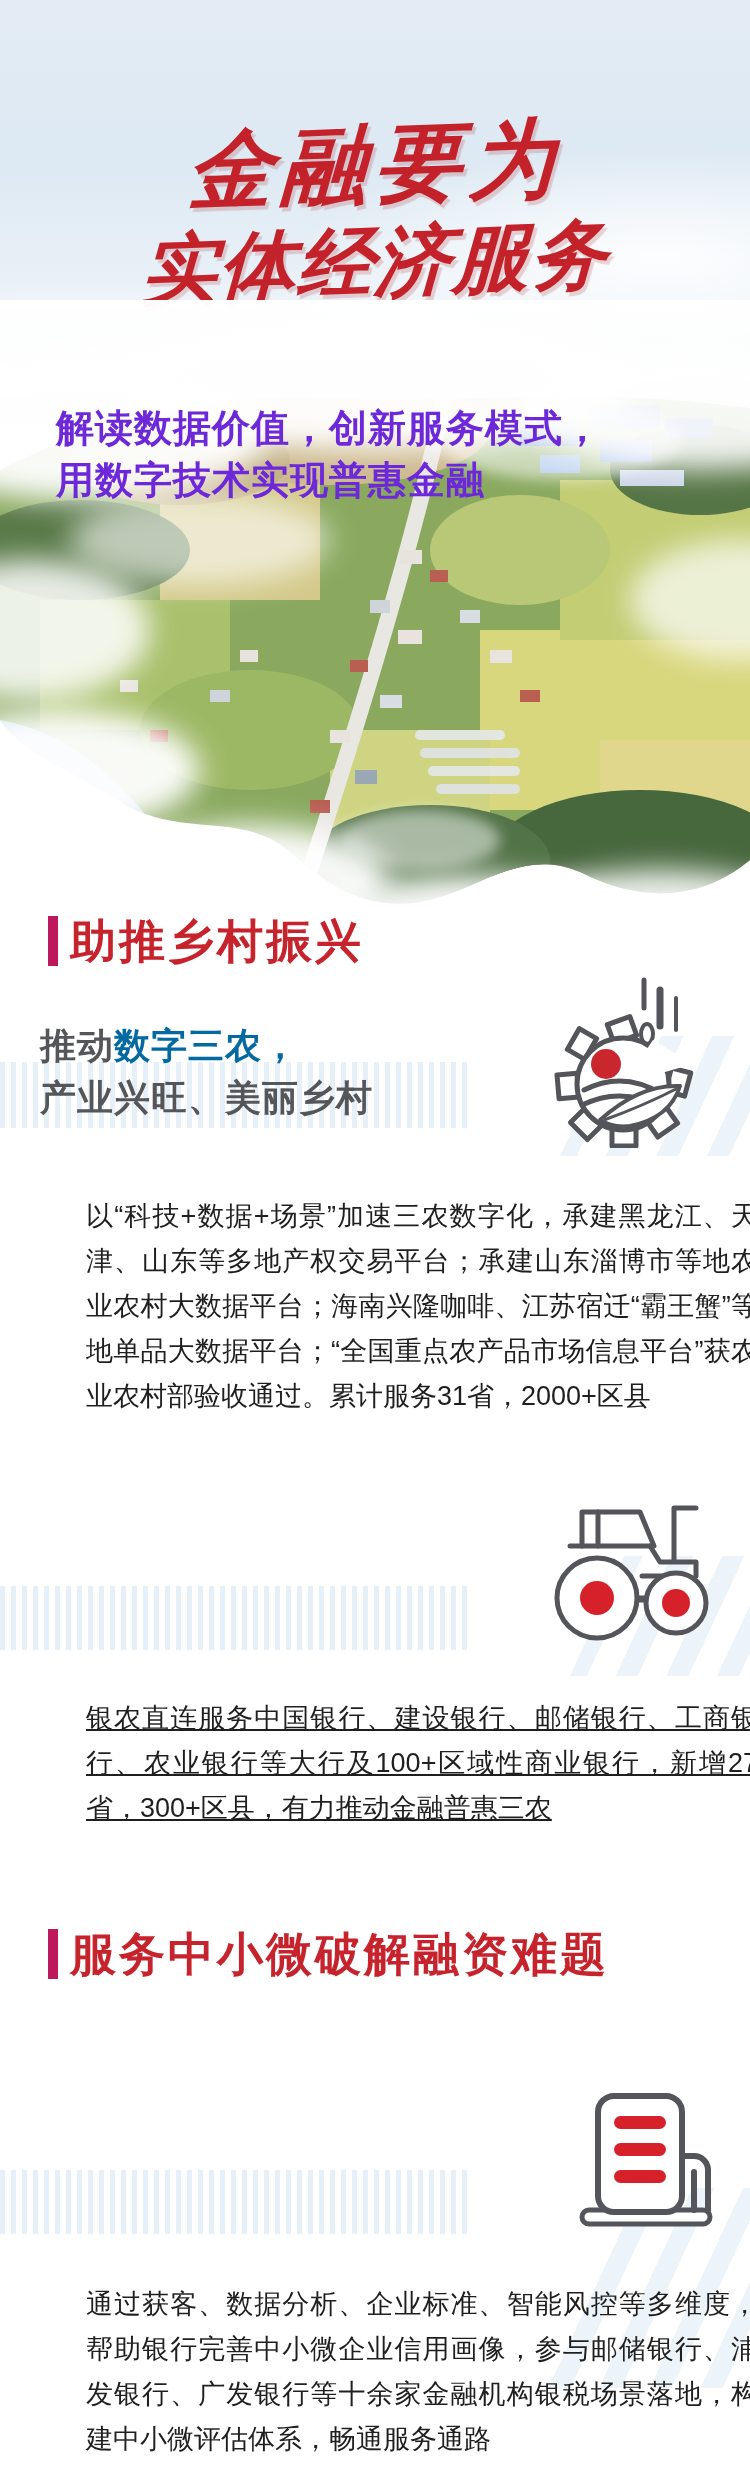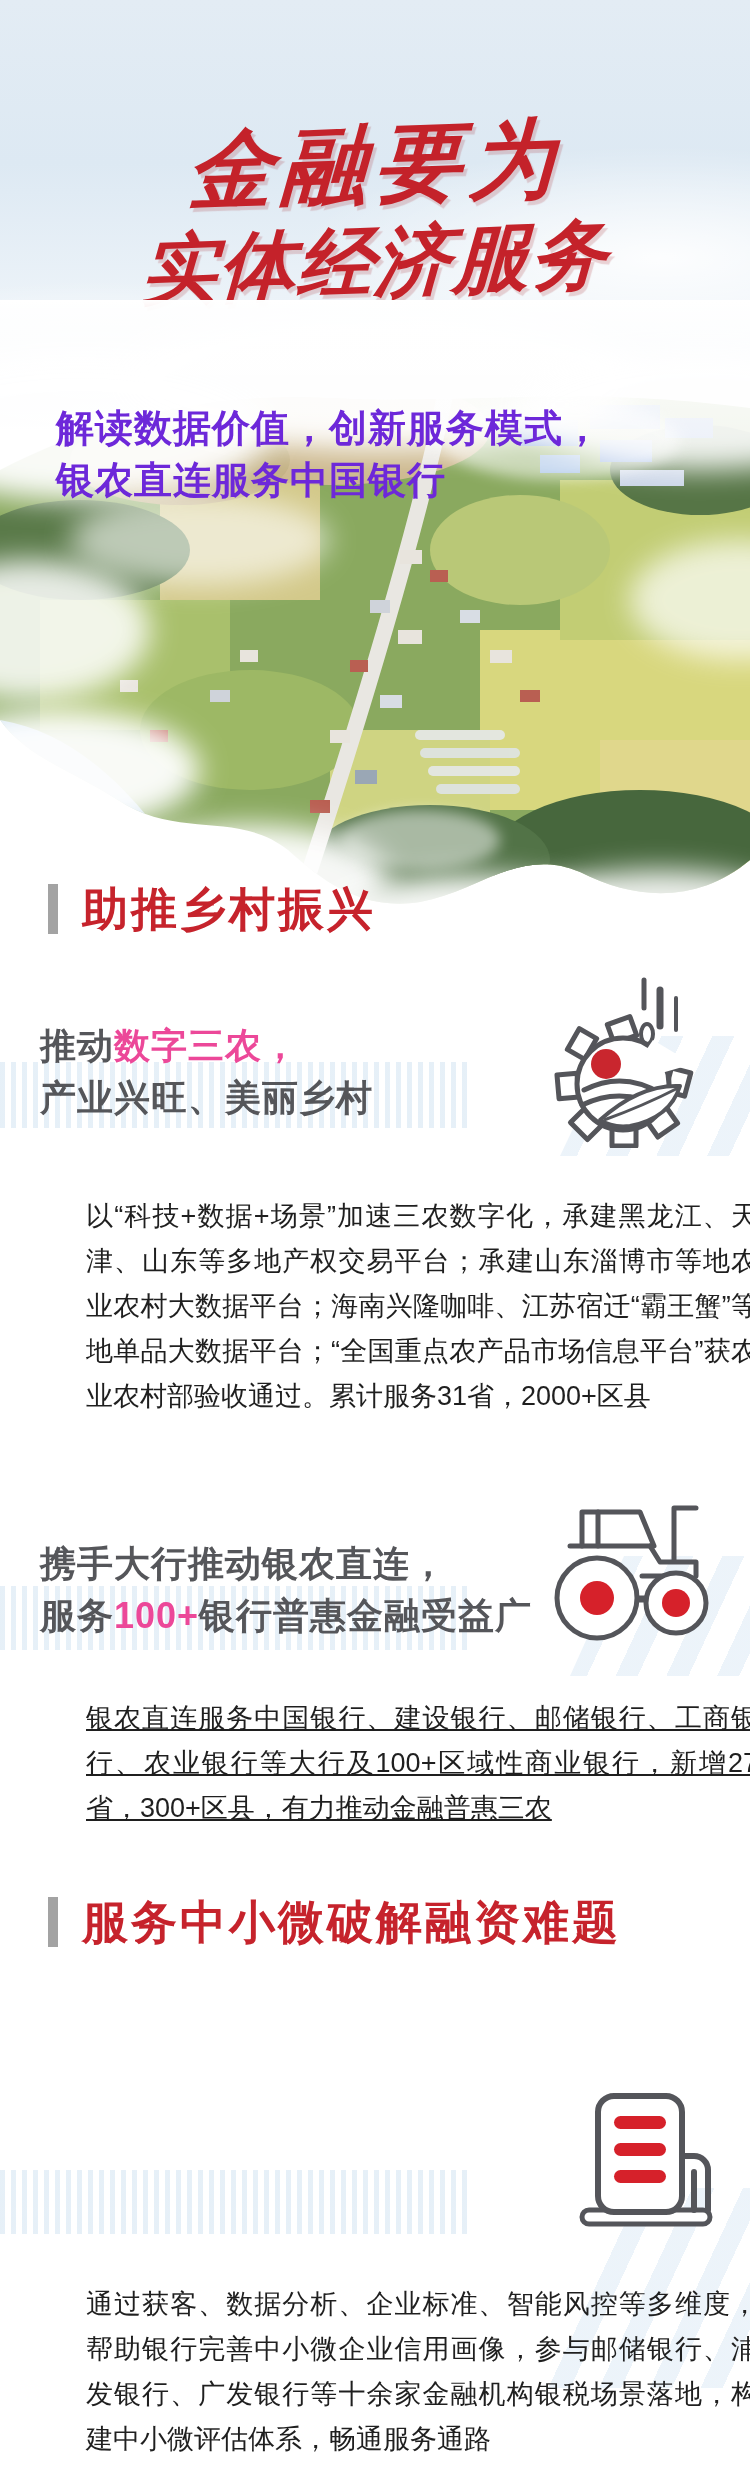--- a/index.html
+++ b/index.html
@@ -24,28 +24,28 @@
 
   .hero-sub{position:absolute;left:56px;top:402px;font-size:38px;font-weight:800;color:#6d28d9;
     line-height:52px;letter-spacing:1px;z-index:5;}
 
   
   .photo{position:absolute;top:300px;left:0;width:750px;height:640px;z-index:1;}
   .photo svg{display:block;}
 
   
   .sec-header{position:absolute;left:48px;font-size:46px;font-weight:900;color:#c6232c;
-    border-left:10px solid #a3a3a3;padding-left:24px;line-height:50px;letter-spacing:3px;z-index:6;}
+    border-left:10px solid #be185d;padding-left:12px;line-height:50px;letter-spacing:3px;z-index:6;margin-top:32px;}
   .sec-header.h1{top:884px;}
   .sec-header.h2{top:1897px;}
 
   
   .sub-head{position:absolute;left:40px;font-size:36px;font-weight:800;color:#55565a;
     line-height:52px;letter-spacing:1px;z-index:6;}
-  .sub-head .red{color:#ec4899;}
+  .sub-head .red{color:#0369a1;}
   .sub-head.b1{top:1020px;}
   .sub-head.b2{top:1538px;}
   .sub-head.b3{top:2116px;}
 
   
   .para{position:absolute;left:40px;width:672px;font-size:27px;color:#1f1f1f;line-height:45px;
     text-align:justify;font-weight:500;z-index:6;margin-left:46px;}
   .para.p1{top:1194px;}
   .para.p2{top:1696px;text-decoration:underline;}
   .para.p3{top:2282px;}
@@ -177,21 +177,21 @@
     </svg>
   </div>
 
   <div class="hero-title">
     <div class="l1">金融要为</div>
     <div class="l2">实体经济服务</div>
   </div>
 
   <div class="hero-sub">
     <div>解读数据价值，创新服务模式，</div>
-    <div>银农直连服务中国银行</div>
+    <div>用数字技术实现普惠金融</div>
   </div>
 
   <div class="sec-header h1">助推乡村振兴</div>
 
   <div class="sub-head b1">
     <div><span>推动</span><span class="red">数字三农，</span></div>
     <div>产业兴旺、美丽乡村</div>
   </div>
 
   <div class="stripe-band sA"></div>
@@ -229,24 +229,20 @@
         <path d="M36,122 Q75,102 114,126"></path>
         <path d="M34,137 Q75,117 116,141"></path>
       </g>
       <path d="M52,152 Q92,116 132,118 Q122,150 82,158 Q64,160 52,152 Z" fill="#ffffff" stroke="#54555a" stroke-width="4" stroke-linejoin="round"></path>
       <path d="M56,152 Q95,138 130,120" fill="none" stroke="#54555a" stroke-width="3"></path>
     </svg>
   </div>
 
   <div class="para p1">以“科技+数据+场景”加速三农数字化，承建黑龙江、天津、山东等多地产权交易平台；承建山东淄博市等地农业农村大数据平台；海南兴隆咖啡、江苏宿迁“霸王蟹”等地单品大数据平台；“全国重点农产品市场信息平台”获农业农村部验收通过。累计服务31省，2000+区县</div>
 
-  <div class="sub-head b2">
-    <div>携手大行推动银农直连，</div>
-    <div><span>服务</span><span class="red">100+</span><span>银行普惠金融受益广</span></div>
-  </div>
 
   <div class="stripe-band sB"></div>
   <div class="diag d2"></div>
 
   <div class="icon-wrap icon-tractor">
     <svg width="170" height="150" viewBox="0 0 170 150">
       <g fill="none" stroke="#54555a" stroke-width="5" stroke-linejoin="round" stroke-linecap="round">
         <path d="M30,48 L30,14 L88,14 L102,48"></path>
         <line x1="46" y1="14" x2="46" y2="48"></line>
         <line x1="18" y1="48" x2="98" y2="48"></line>

